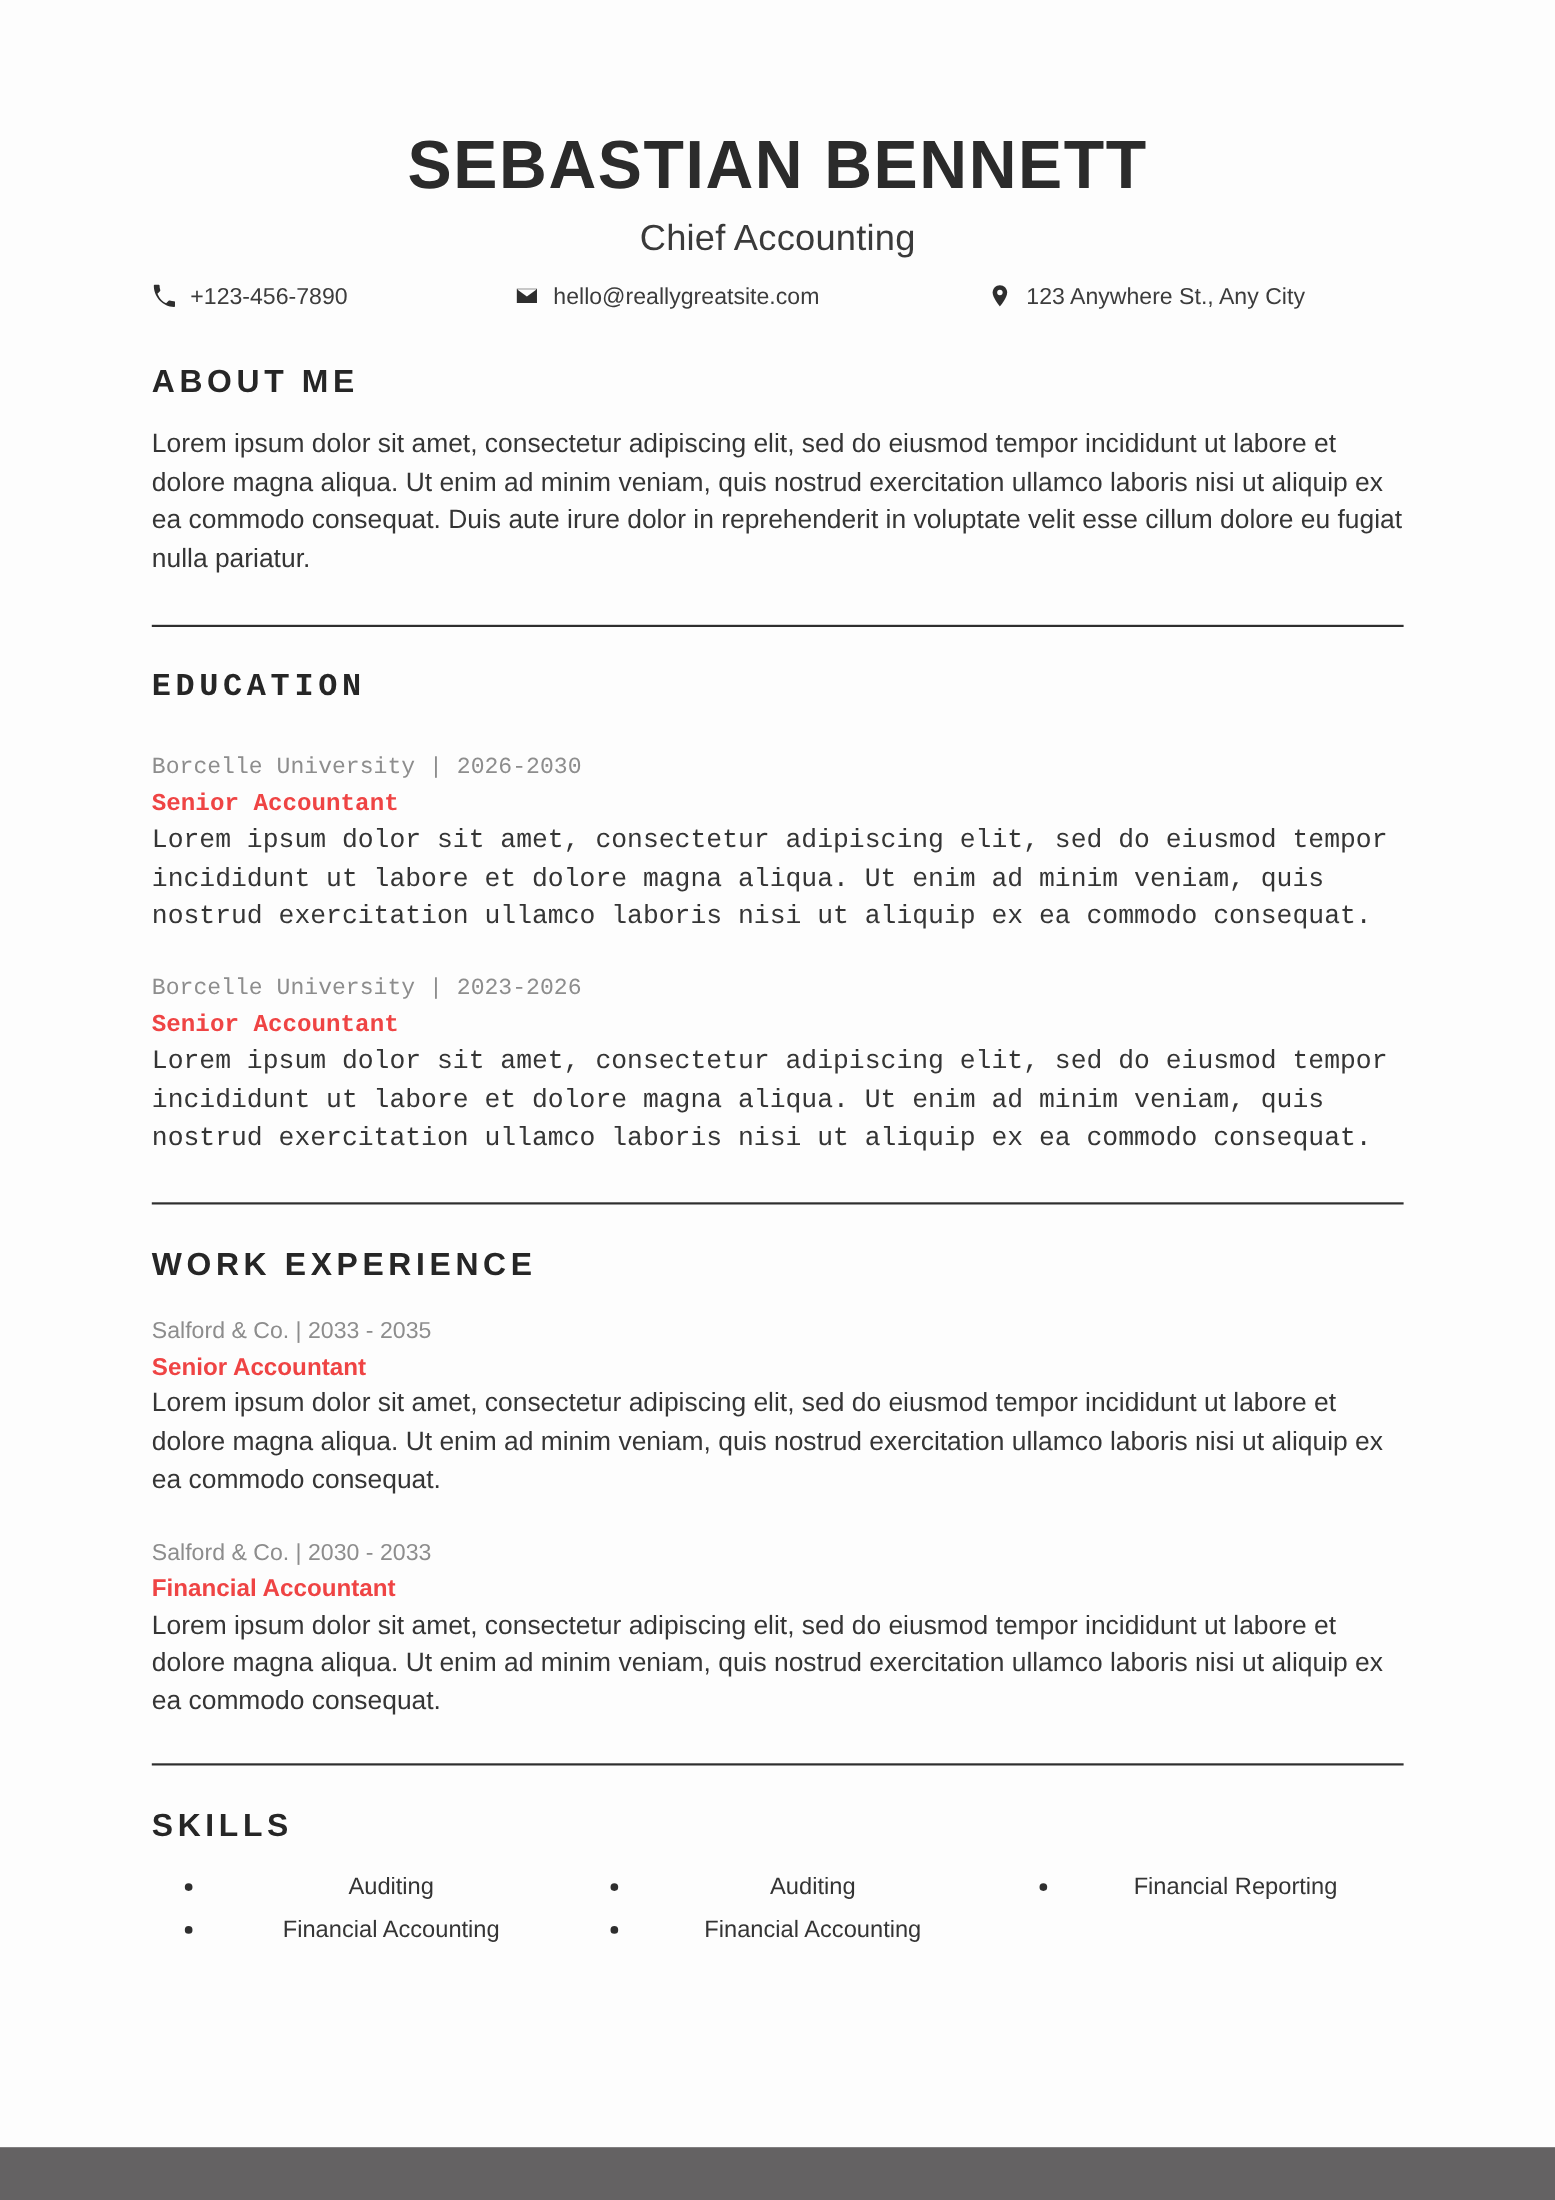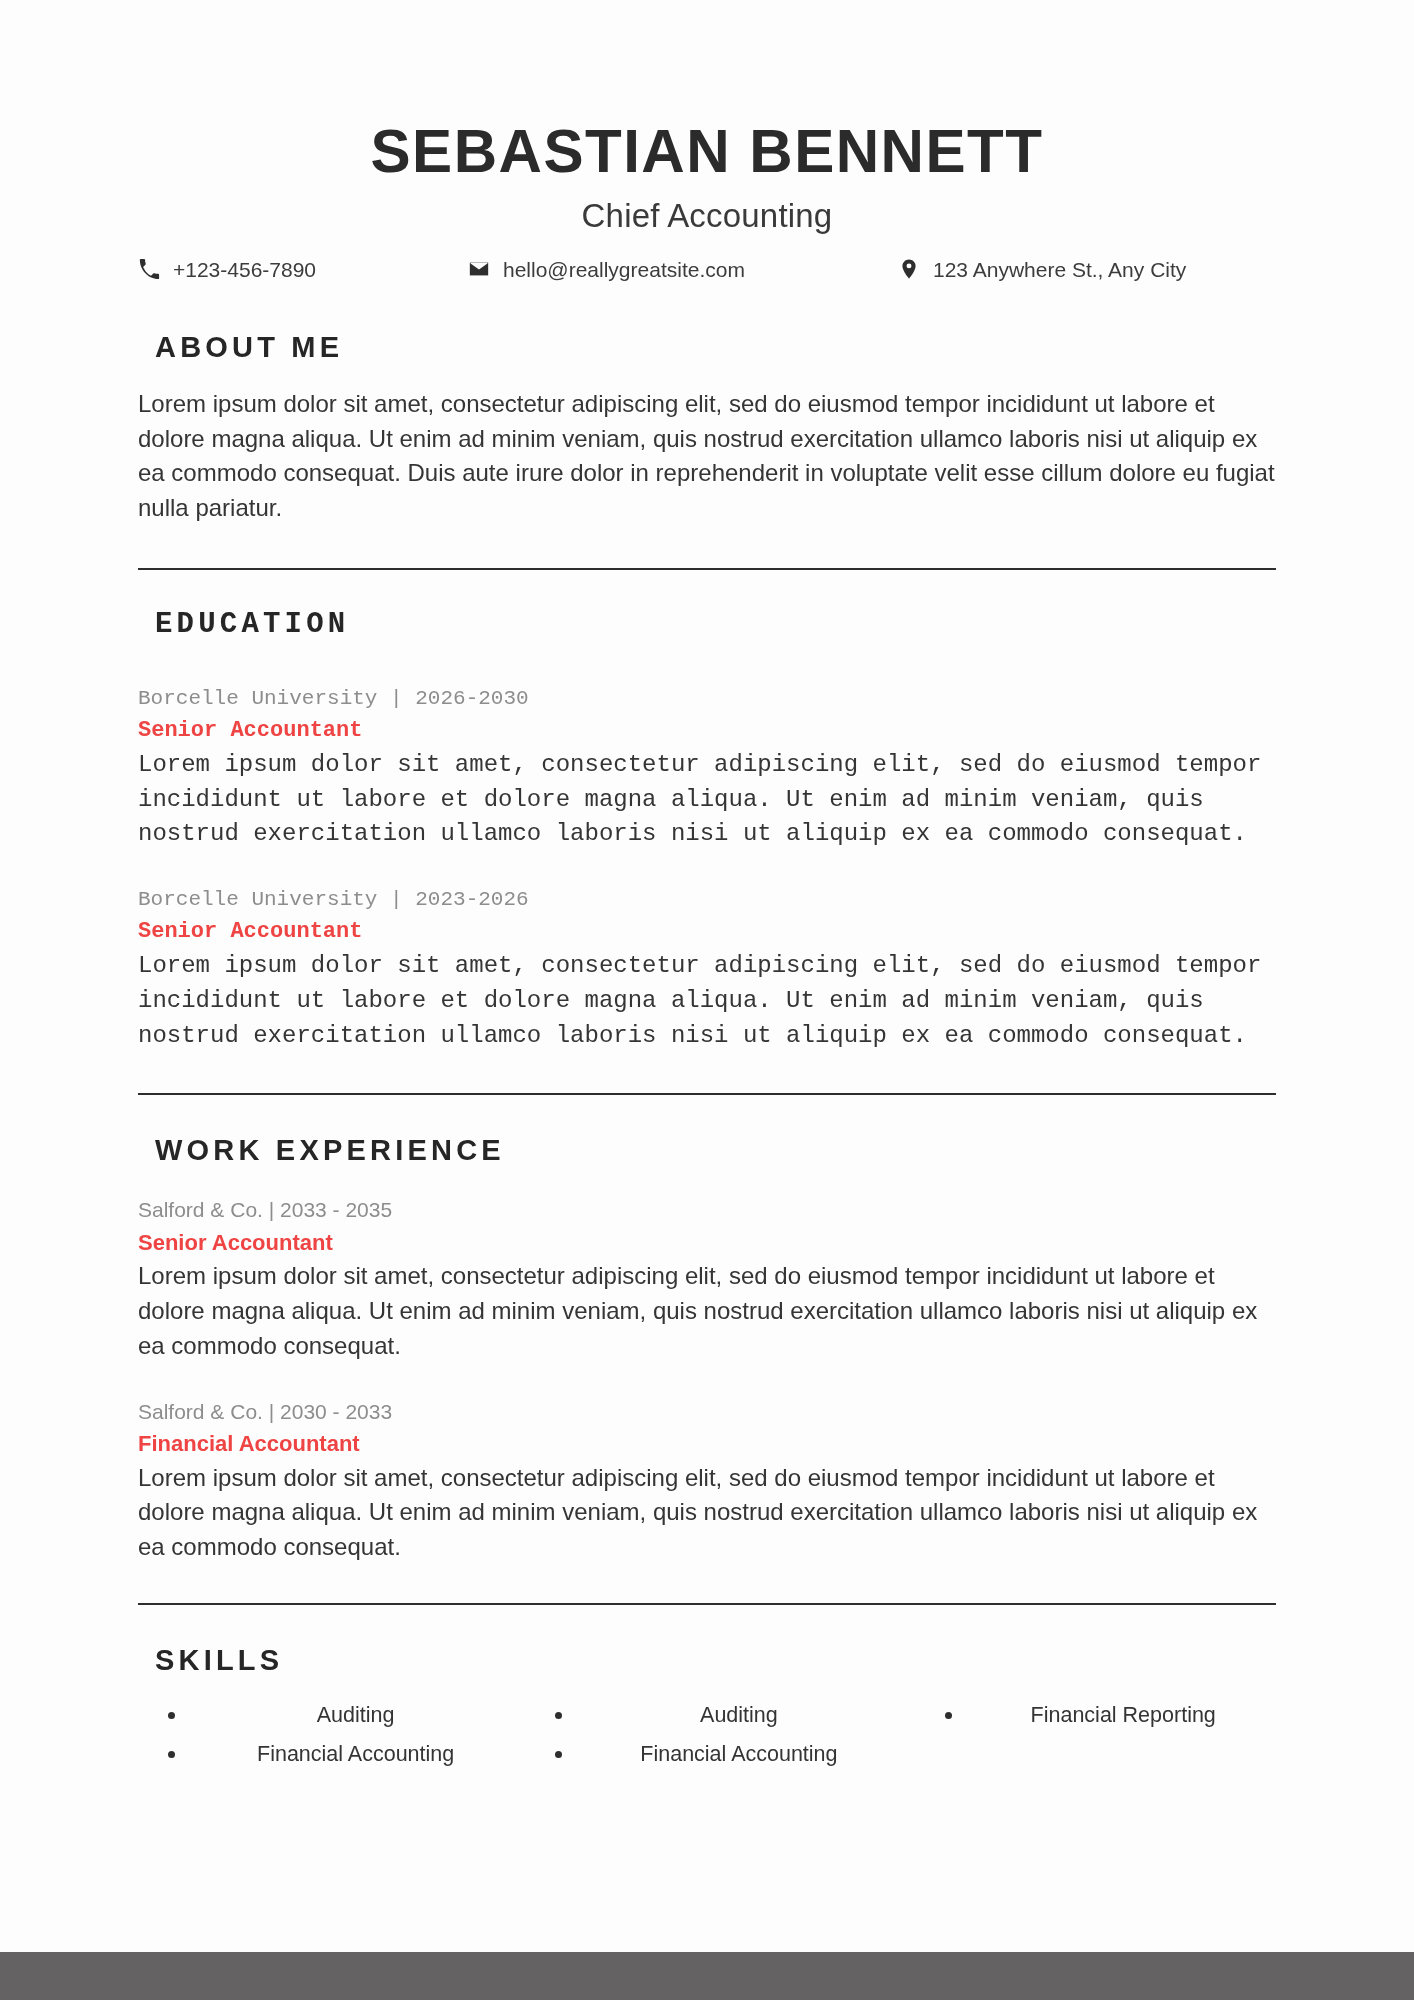--- a/index.html
+++ b/index.html
@@ -88,21 +88,21 @@
     width: 100%;
   }
 
   
   .section { width: 100%; }
   .section-title {
     font-size: 29px;
     font-weight: 700;
     letter-spacing: 4.2px;
     color: #262626;
-    margin: 17px;
+    margin: 0;
     line-height: 1.2;
     text-transform: uppercase;
   }
 
   .body-text {
     font-size: 24px;
     line-height: 1.45;
     color: #353535;
     margin: 0;
     font-weight: 400;

